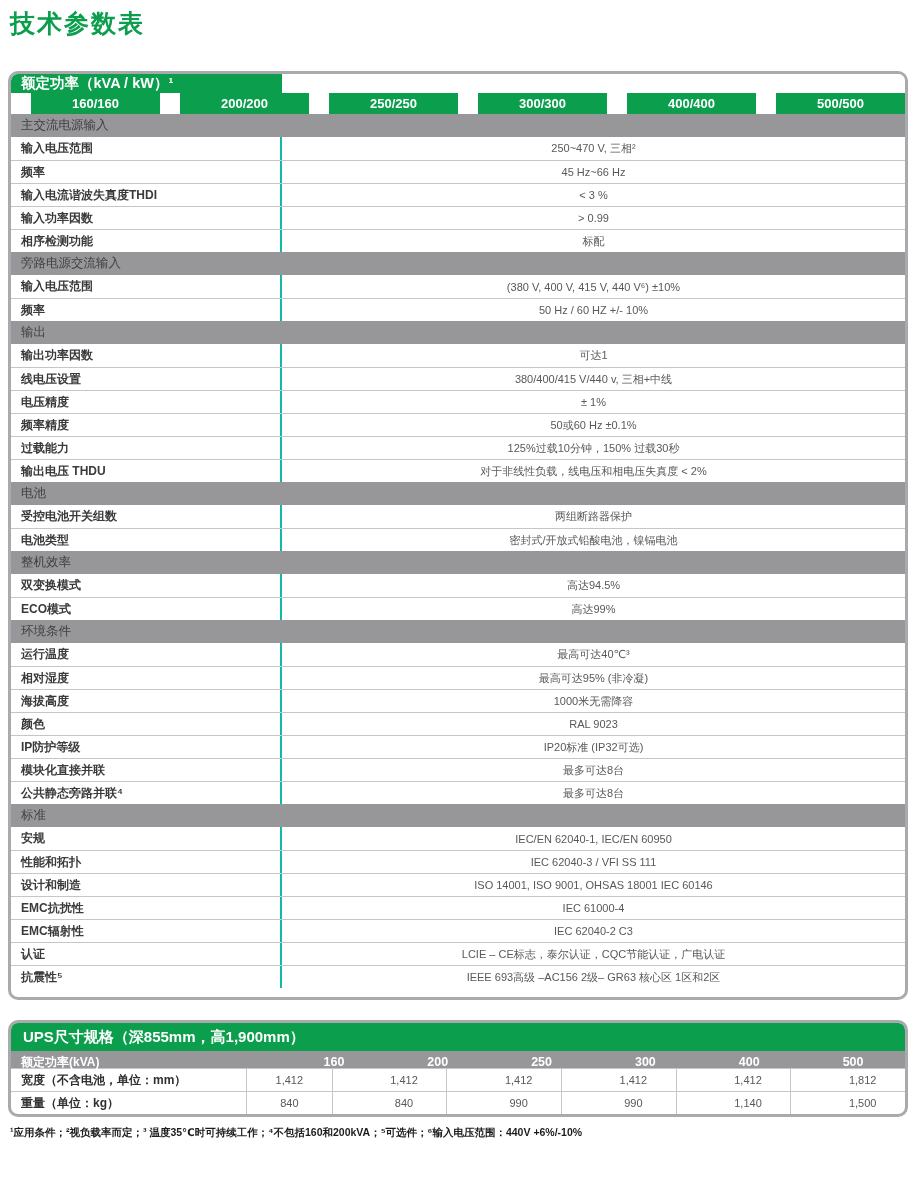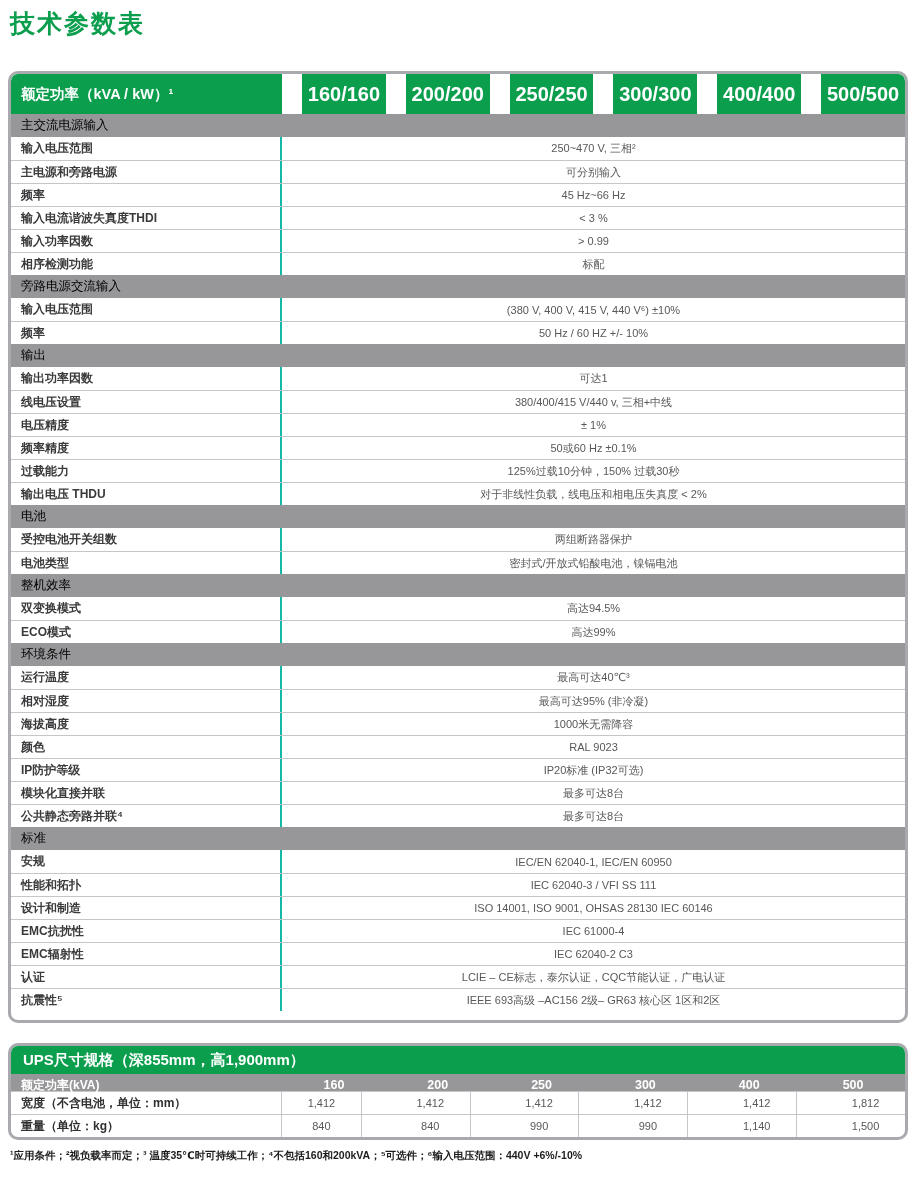--- a/index.html
+++ b/index.html
@@ -13,35 +13,35 @@
     color: #0a9e4d; font-size: 25px; font-weight: bold;
     margin: 7px 0 0 10px; letter-spacing: 2px;
   }
   .panel {
     margin: 0 8px; border: 3px solid #a8aaad; border-radius: 10px;
     overflow: hidden; background: #fff;
   }
   .main-panel { margin-top: 31px; }
 
   
-  .green-header { display: flex; background: #ffffff; height: 40px; }
+  .green-header { display: flex; background: #ffffff; height: 40px; flex-direction: column; }
   .gh-label {
     width: 271px; background: #0a9e4d; color: #fff; font-weight: bold;
     font-size: 14.5px; display: flex; align-items: center; padding-left: 10px;
     flex: none;
   }
   .gh-cols { flex: 1; display: flex; }
   .gh-col {
     flex: 1; background: #0a9e4d; color: #fff; font-weight: bold;
-    font-size: 20px; display: flex; align-items: center; justify-content: center;
+    font-size: 13px; display: flex; align-items: center; justify-content: center;
     margin-left: 20px;
   }
   
   .section-header {
-    background: #97979a; color: #000000; font-size: 12.5px;
+    background: #97979a; color: #404040; font-size: 12.5px;
     height: 23px; line-height: 23px; padding-left: 10px;
   }
   .data-row { display: flex; height: 23px; }
   .data-row + .data-row { border-top: 1px solid #c5c6c8; }
   .row-label {
     width: 271px; flex: none; font-size: 12px; font-weight: 600; color: #3a3a3c;
     display: flex; align-items: center; padding-left: 10px;
     border-right: 2px solid #14b8a6;
   }
   .row-value {
@@ -55,21 +55,21 @@
   .dim-title {
     background: #0a9e4d; color: #fff; font-weight: bold; font-size: 15px;
     height: 28px; line-height: 28px; padding-left: 12px;
   }
   .dim-header { display: flex; background: #97979a; height: 17px; color: #fff; font-weight: bold; }
   .dim-h-label { width: 271px; flex: none; padding-left: 10px; font-size: 12px; line-height: 23px; }
   .dim-h-cols { flex: 1; display: flex; }
   .dim-h-col { flex: 1; text-align: center; font-size: 12.5px; line-height: 23px; }
   .dim-row { display: flex; height: 23px; border-top: 1px solid #c5c6c8; }
   .dim-row-label {
-    width: 271px; flex: none; padding-left: 10px; font-size: 12px; font-weight: 600;
+    width: 236px; flex: none; padding-left: 10px; font-size: 12px; font-weight: 600;
     color: #2f2f31; line-height: 23px; border-right: 1px solid #c5c6c8;
   }
   .dim-values { flex: 1; display: flex; gap: 29px; }
   .dim-value {
     flex: 1; text-align: center; font-size: 11px; color: #58585b;
     line-height: 23px; border-right: 1px solid #c5c6c8;
   }
   .dim-value:last-child { border-right: none; }
 
   .footnote {
@@ -95,24 +95,20 @@
           <div class="gh-col">500/500</div>
         </div>
     </div>
     <div id="main-table-body">
         <div class="section-header">主交流电源输入</div>
         <div class="data-row">
           <div class="row-label">输入电压范围</div>
           <div class="row-value">250~470 V, 三相²</div>
         </div>
         <div class="data-row">
-          <div class="row-label">主电源和旁路电源</div>
-          <div class="row-value">可分别输入</div>
-        </div>
-        <div class="data-row">
           <div class="row-label">频率</div>
           <div class="row-value">45 Hz~66 Hz</div>
         </div>
         <div class="data-row">
           <div class="row-label">输入电流谐波失真度THDI</div>
           <div class="row-value">&lt; 3 %</div>
         </div>
         <div class="data-row">
           <div class="row-label">输入功率因数</div>
           <div class="row-value">&gt; 0.99</div>
@@ -206,21 +202,21 @@
         <div class="data-row">
           <div class="row-label">安规</div>
           <div class="row-value">IEC/EN 62040-1, IEC/EN 60950</div>
         </div>
         <div class="data-row">
           <div class="row-label">性能和拓扑</div>
           <div class="row-value">IEC 62040-3 / VFI SS 111</div>
         </div>
         <div class="data-row">
           <div class="row-label">设计和制造</div>
-          <div class="row-value">ISO 14001, ISO 9001, OHSAS 28130  IEC 60146</div>
+          <div class="row-value">ISO 14001, ISO 9001, OHSAS 18001  IEC 60146</div>
         </div>
         <div class="data-row">
           <div class="row-label">EMC抗扰性</div>
           <div class="row-value">IEC 61000-4</div>
         </div>
         <div class="data-row">
           <div class="row-label">EMC辐射性</div>
           <div class="row-value">IEC 62040-2 C3</div>
         </div>
         <div class="data-row">

